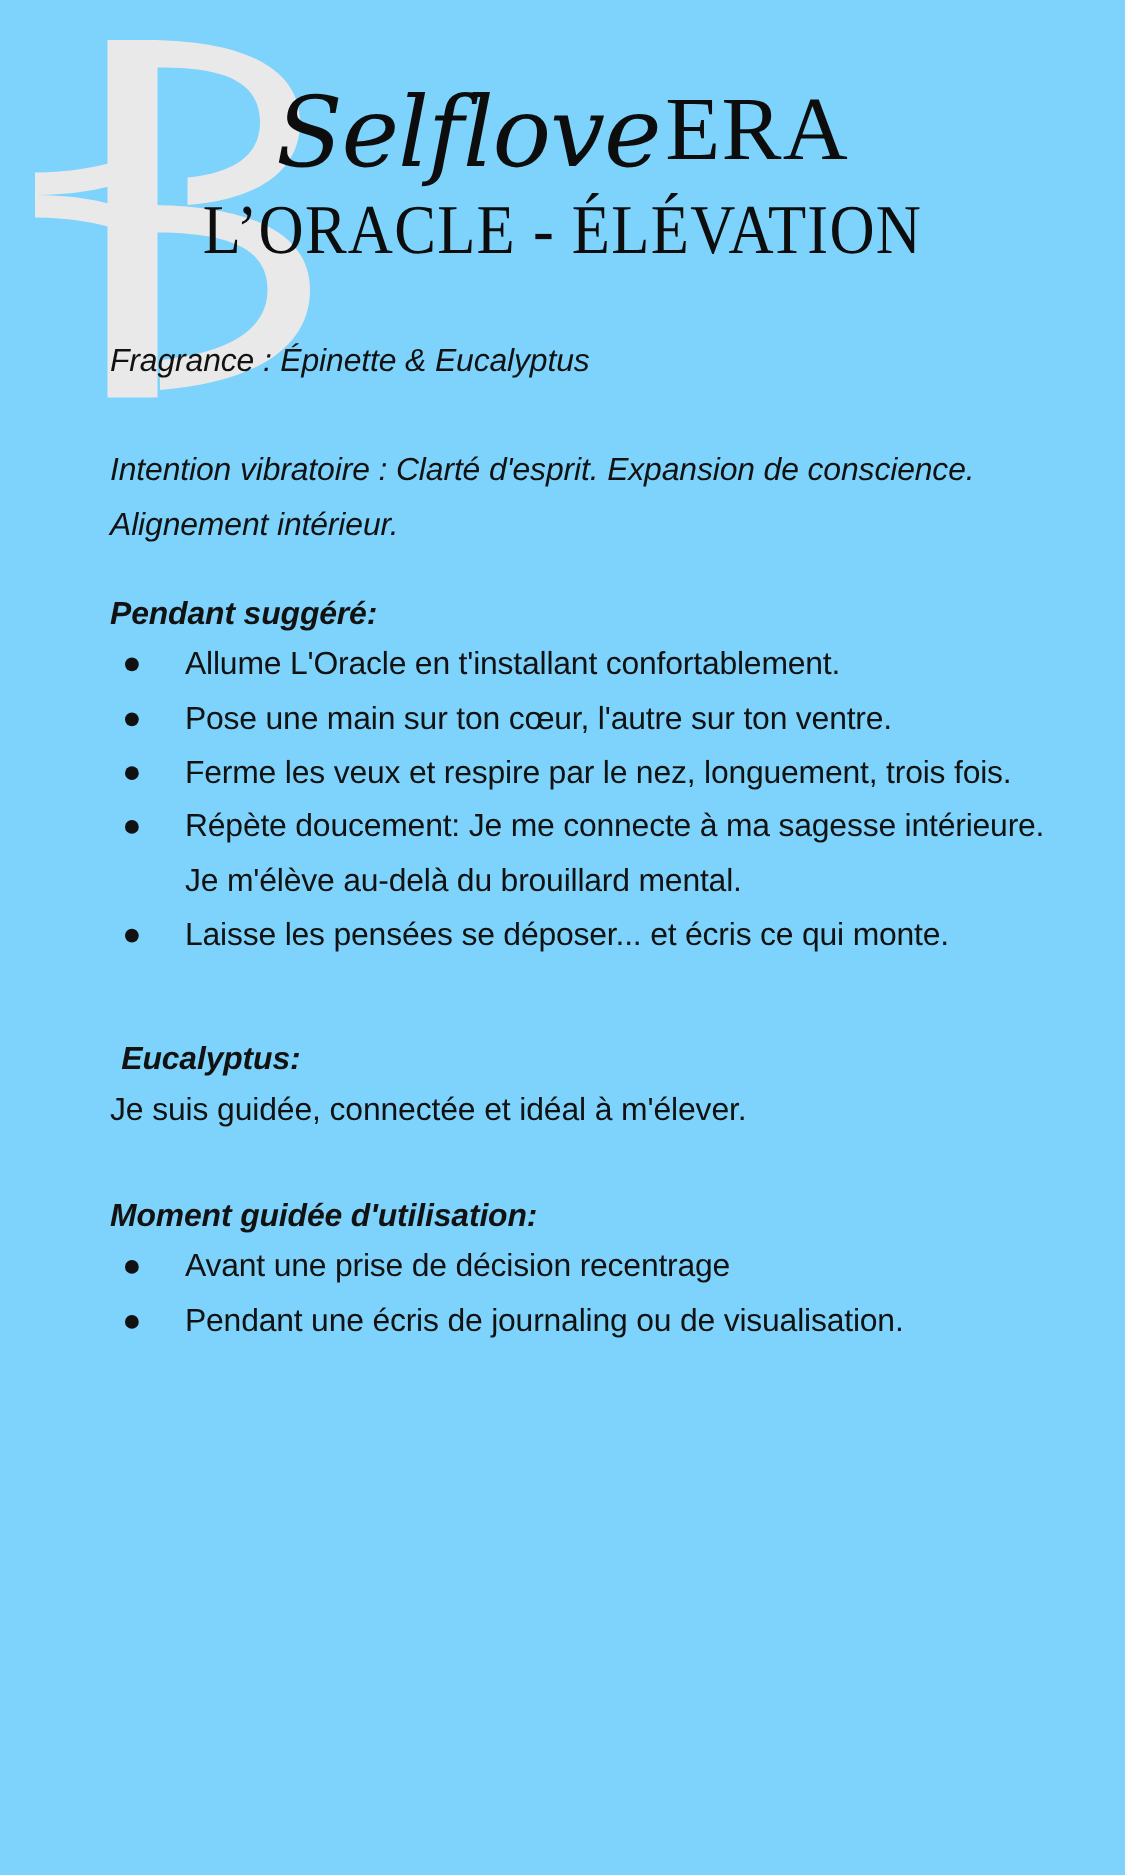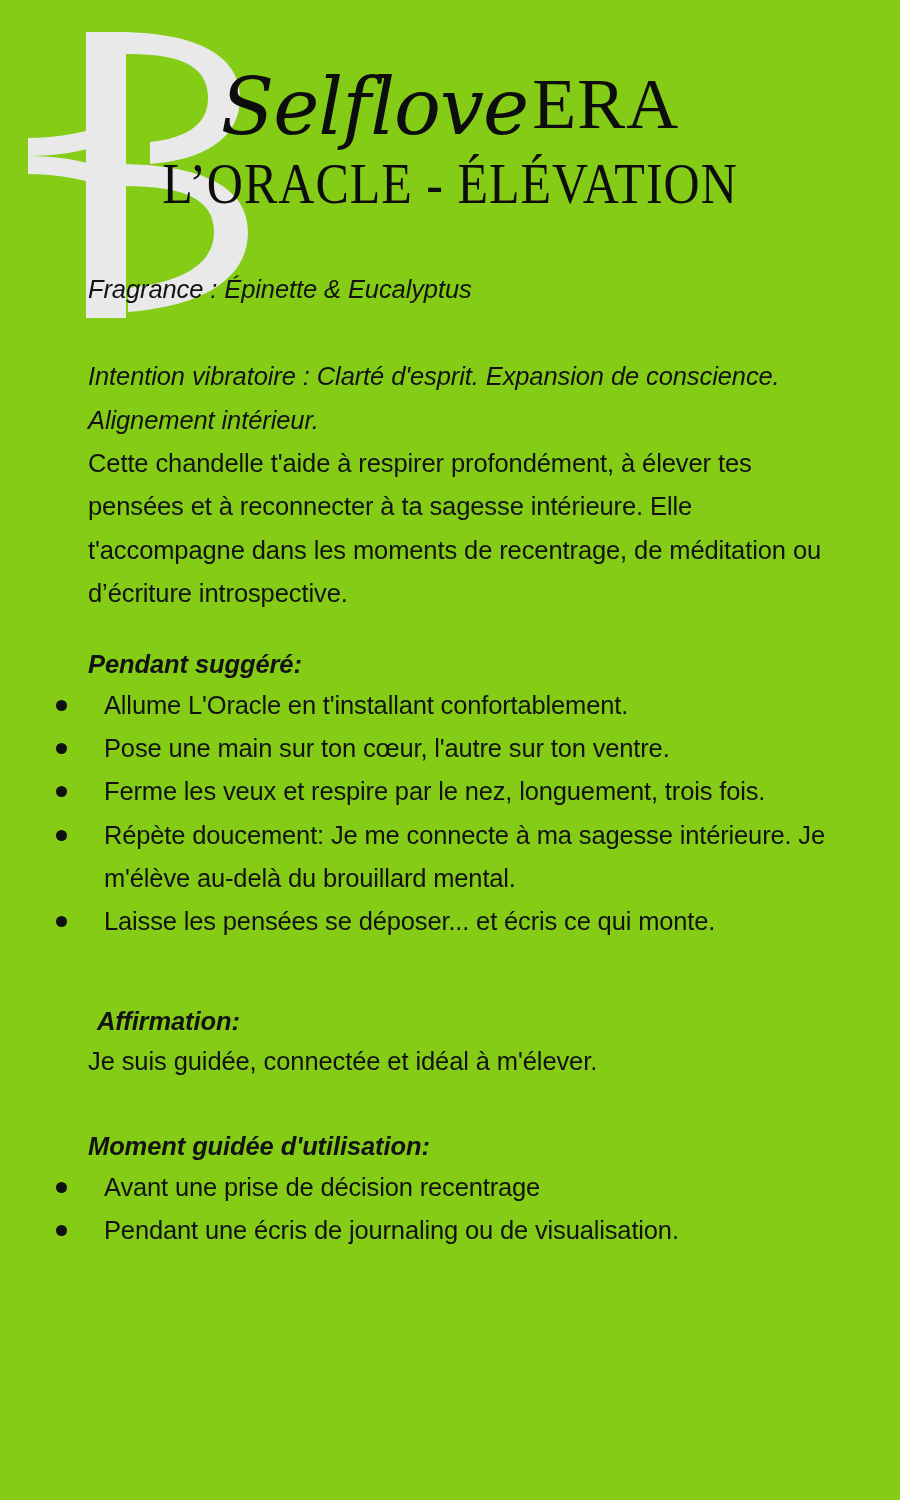--- a/index.html
+++ b/index.html
@@ -11,21 +11,21 @@
     height: 1500px;
     background: #fbfbfa;
     font-family: "Liberation Sans", sans-serif;
     overflow: hidden;
   }
 
   #page {
     position: relative;
     width: 900px;
     height: 1500px;
-    background: #84cc16;
+    background: #7dd3fc;
     overflow: hidden;
   }
 
   
   .watermark {
     position: absolute;
     left: 8px;
     top: 10px;
     width: 330px;
     height: 330px;
@@ -114,21 +114,21 @@
     line-height: 1.5;
     font-weight: 700;
     font-style: italic;
     letter-spacing: -0.1px;
   }
   .heading.indented { padding-left: 97px; }
 
   ul.bullets {
     list-style: none;
     margin: 0;
-    padding: 0 50px 0 56px;
+    padding: 0 50px 0 100px;
   }
   ul.bullets li {
     position: relative;
     font-size: 25.5px;
     line-height: 1.70;
     letter-spacing: -0.15px;
     padding-left: 48px;
     margin: 0;
   }
   ul.bullets li::before {
@@ -175,36 +175,35 @@
   </header>
 
   <main class="content">
 
     <p class="para italic"><span class="lead">Fragrance</span><span> : Épinette &amp; Eucalyptus</span></p>
 
     <div class="gap-lg"></div>
 
     <p class="para italic"><span class="lead">Intention vibratoire :</span><span>  Clarté d'esprit. Expansion de conscience. Alignement intérieur.</span></p>
 
-    <p class="para">Cette chandelle t'aide à respirer profondément, à élever tes pensées et à reconnecter à ta sagesse intérieure. Elle t'accompagne dans les moments de recentrage, de méditation ou d’écriture introspective.</p>
 
     <div class="gap-md"></div>
 
     <h2 class="heading">Pendant suggéré:</h2>
     <ul class="bullets">
       <li>Allume L'Oracle en t'installant confortablement.</li>
       <li> Pose une main sur ton cœur, l'autre sur ton ventre.</li>
       <li> Ferme les veux et respire par le nez, longuement, trois fois.</li>
       <li> Répète doucement: Je me connecte à ma sagesse intérieure. Je m'élève au-delà du brouillard mental.</li>
       <li> Laisse les pensées se déposer... et écris ce qui monte.</li>
     </ul>
 
     <div class="gap-xl"></div>
 
-    <h2 class="heading indented"> Affirmation:</h2>
+    <h2 class="heading indented"> Eucalyptus:</h2>
     <p class="para">Je suis guidée, connectée et idéal à m'élever.</p>
 
     <div class="gap-lg"></div>
 
     <h2 class="heading">Moment guidée d'utilisation:</h2>
     <ul class="bullets">
       <li> Avant une prise de décision recentrage</li>
       <li> Pendant une écris de journaling ou de visualisation.</li>
     </ul>
 

